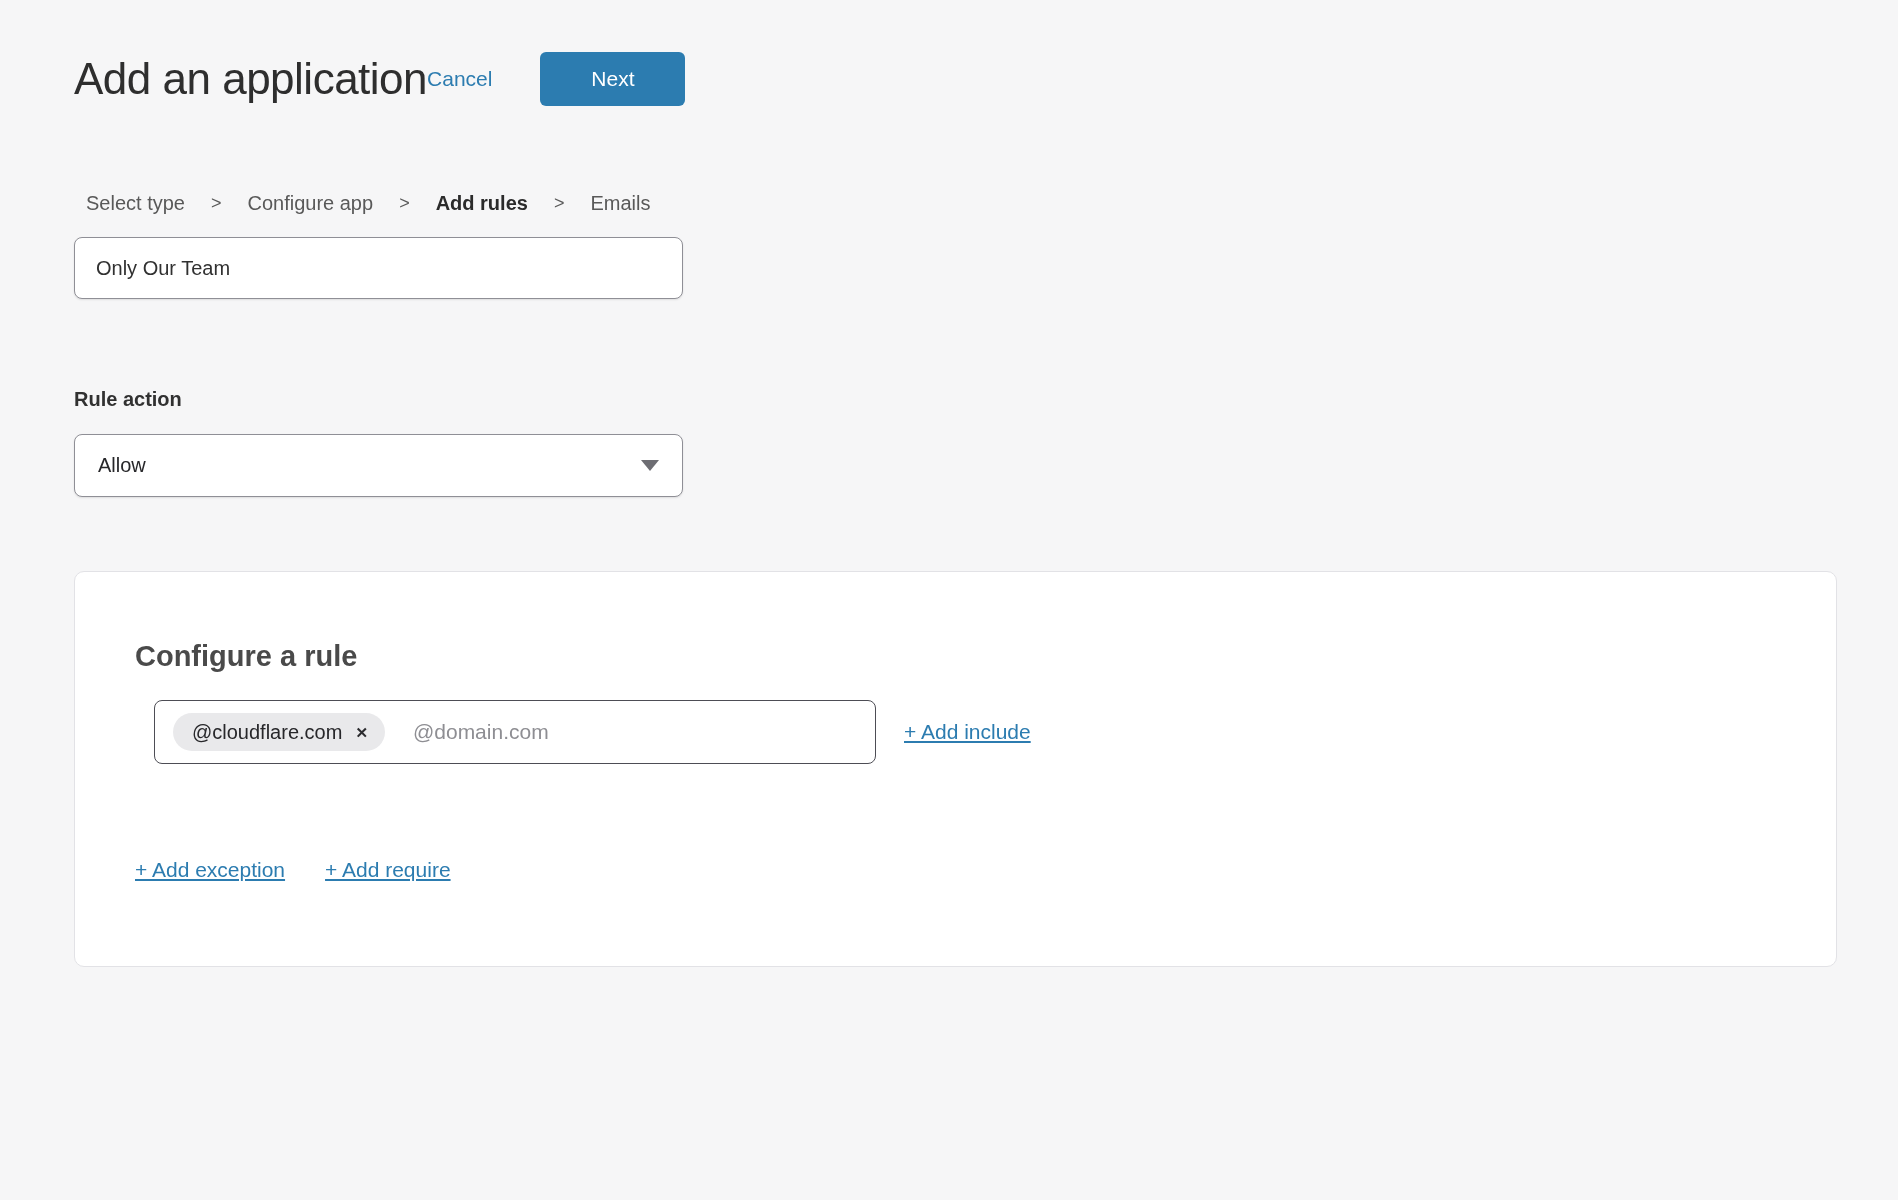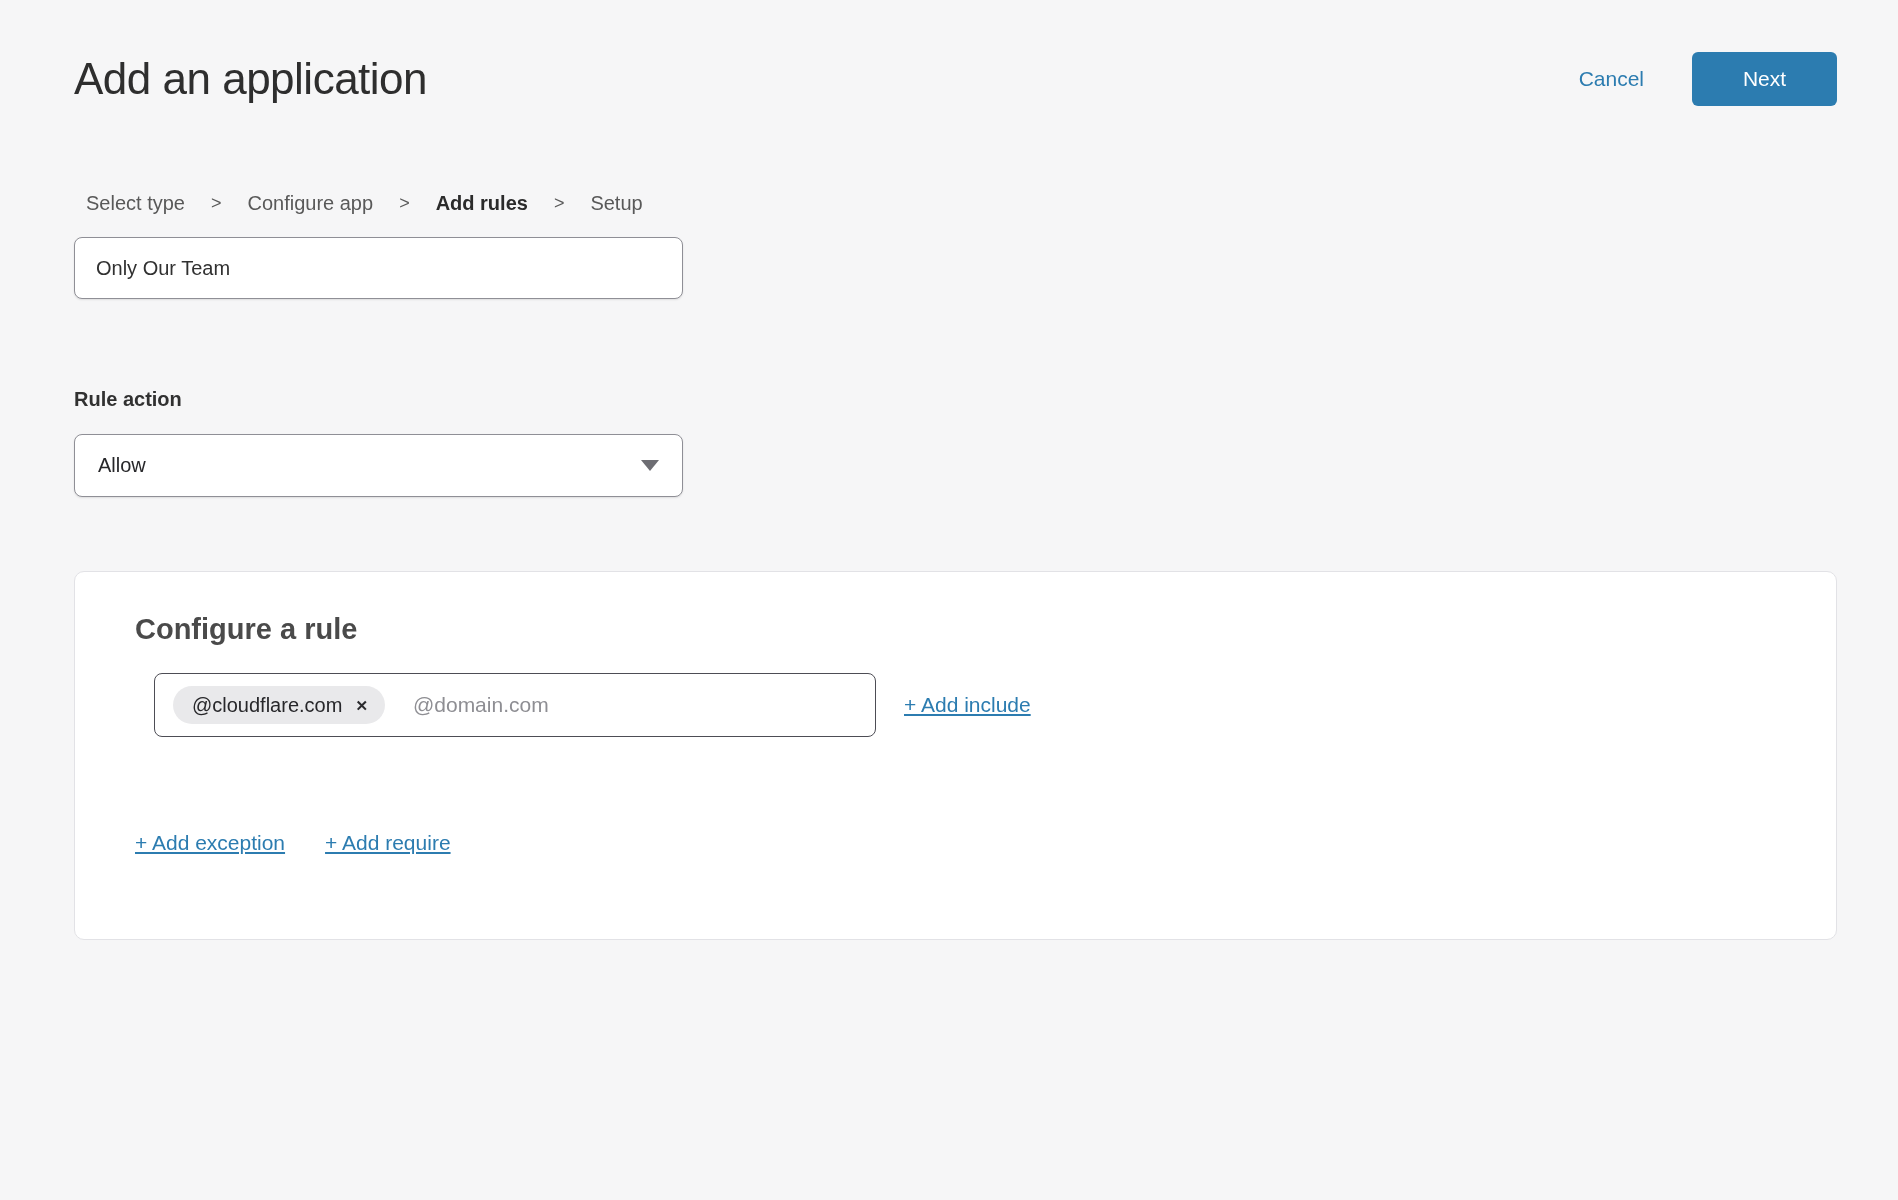--- a/index.html
+++ b/index.html
@@ -7,21 +7,21 @@
   body {
     width: 1898px; height: 1200px;
     background: #f6f6f7;
     font-family: "Liberation Sans", sans-serif;
     color: #313131;
     overflow: hidden;
   }
   .container { width: 1763px; margin: 0 auto 0 74px; padding-top: 52px; }
 
   
-  .header-row { display: flex; align-items: center; justify-content: space-between; }
+  .header-row { display: flex; align-items: center; }
   .page-title { font-size: 44px; font-weight: 400; color: #2e2e2e; margin: 0; line-height: 54px; letter-spacing: -0.5px; }
   .header-actions { display: flex; align-items: center; gap: 48px; }
   .cancel-link { color: #2c7cb0; font-size: 21px; text-decoration: none; cursor: pointer; }
   .next-btn {
     width: 145px; height: 54px;
     background: #2c7cb0; color: #ffffff;
     border: none; border-radius: 6px;
     font-size: 21px; font-family: inherit; cursor: pointer;
   }
 
@@ -56,21 +56,21 @@
     border-top: 11px solid #6d6d73;
   }
 
   
   .card {
     margin-top: 74px;
     width: 1763px;
     background: #ffffff;
     border: 1px solid #e2e2e6;
     border-radius: 10px;
-    padding: 41px 60px 84px 60px;
+    padding: 68px 60px 84px 60px;
   }
   .card-title { font-size: 29px; font-weight: bold; color: #4a4a4a; margin: 0; line-height: 32px; }
   .include-label { margin-top: 54px; font-size: 21px; }
   .include-row { margin-top: 28px; display: flex; align-items: center; }
   .include-select { margin-top: 0; width: 343px; height: 64px; }
   .tag-field {
     margin-left: 19px;
     width: 722px; height: 64px;
     border: 1px solid #4d4d55; border-radius: 8px;
     background: #fff; display: flex; align-items: center;
@@ -106,21 +106,21 @@
     </div>
   </div>
 
   <nav class="breadcrumb">
     <span class="crumb">Select type</span>
     <span class="sep">&gt;</span>
     <span class="crumb">Configure app</span>
     <span class="sep">&gt;</span>
     <span class="crumb active">Add rules</span>
     <span class="sep">&gt;</span>
-    <span class="crumb">Setup</span>
+    <span class="crumb">Emails</span>
   </nav>
 
   <input class="text-input" type="text" value="Only Our Team" style="">
 
   <div class="field-label lbl-rule-action">Rule action</div>
   <div class="select-box">
     <span>Allow</span>
     <span class="caret"></span>
   </div>
 

